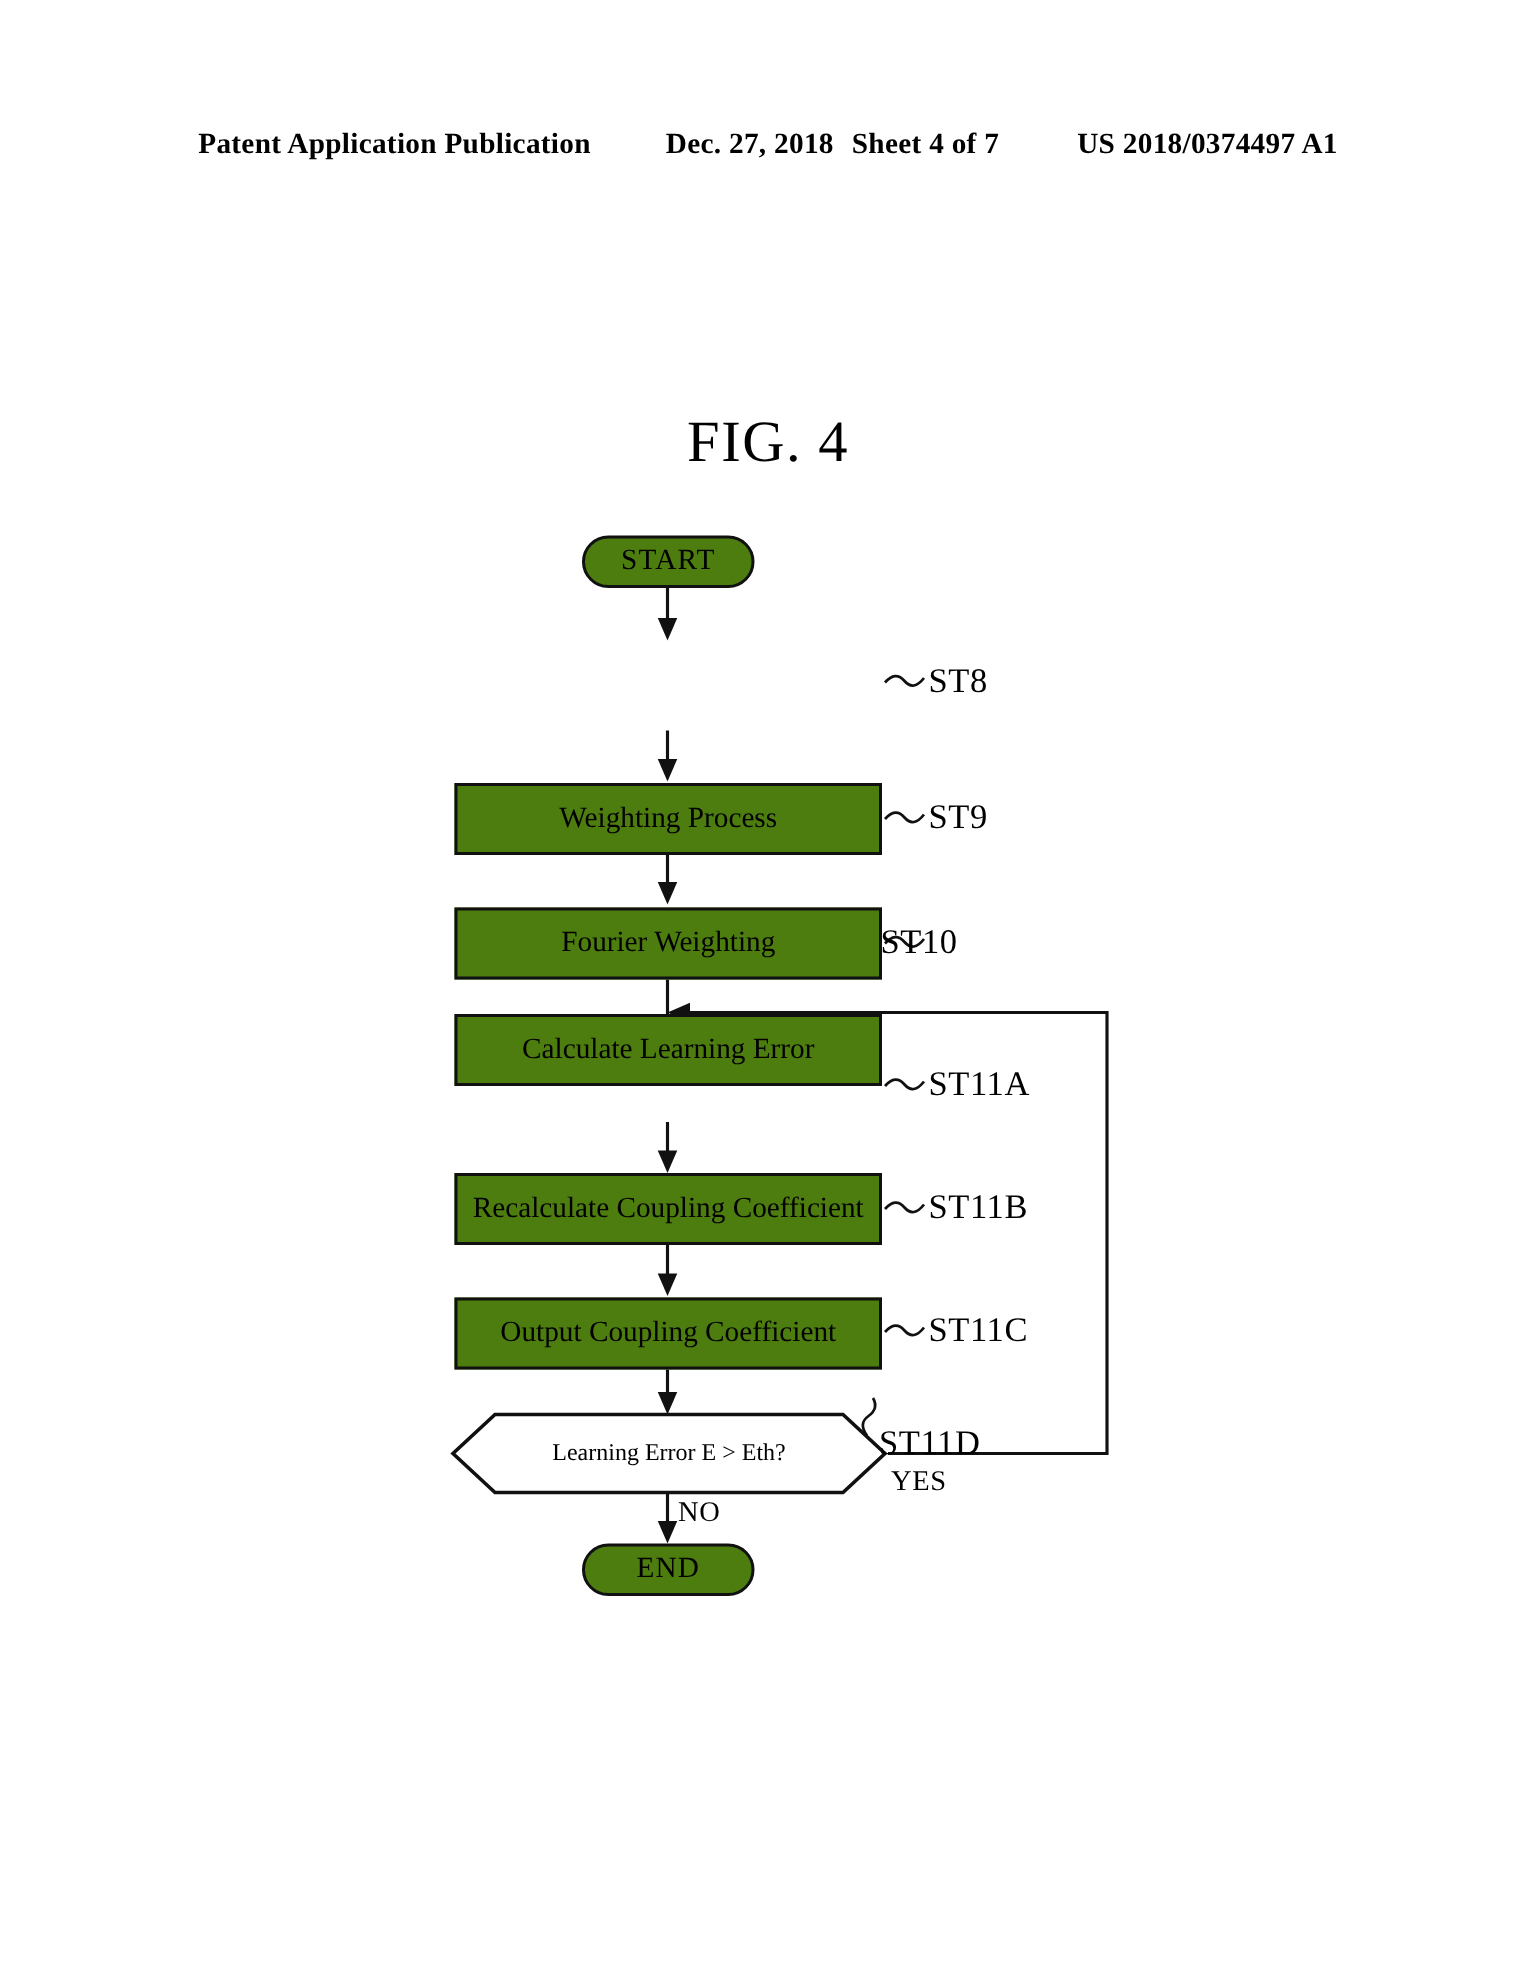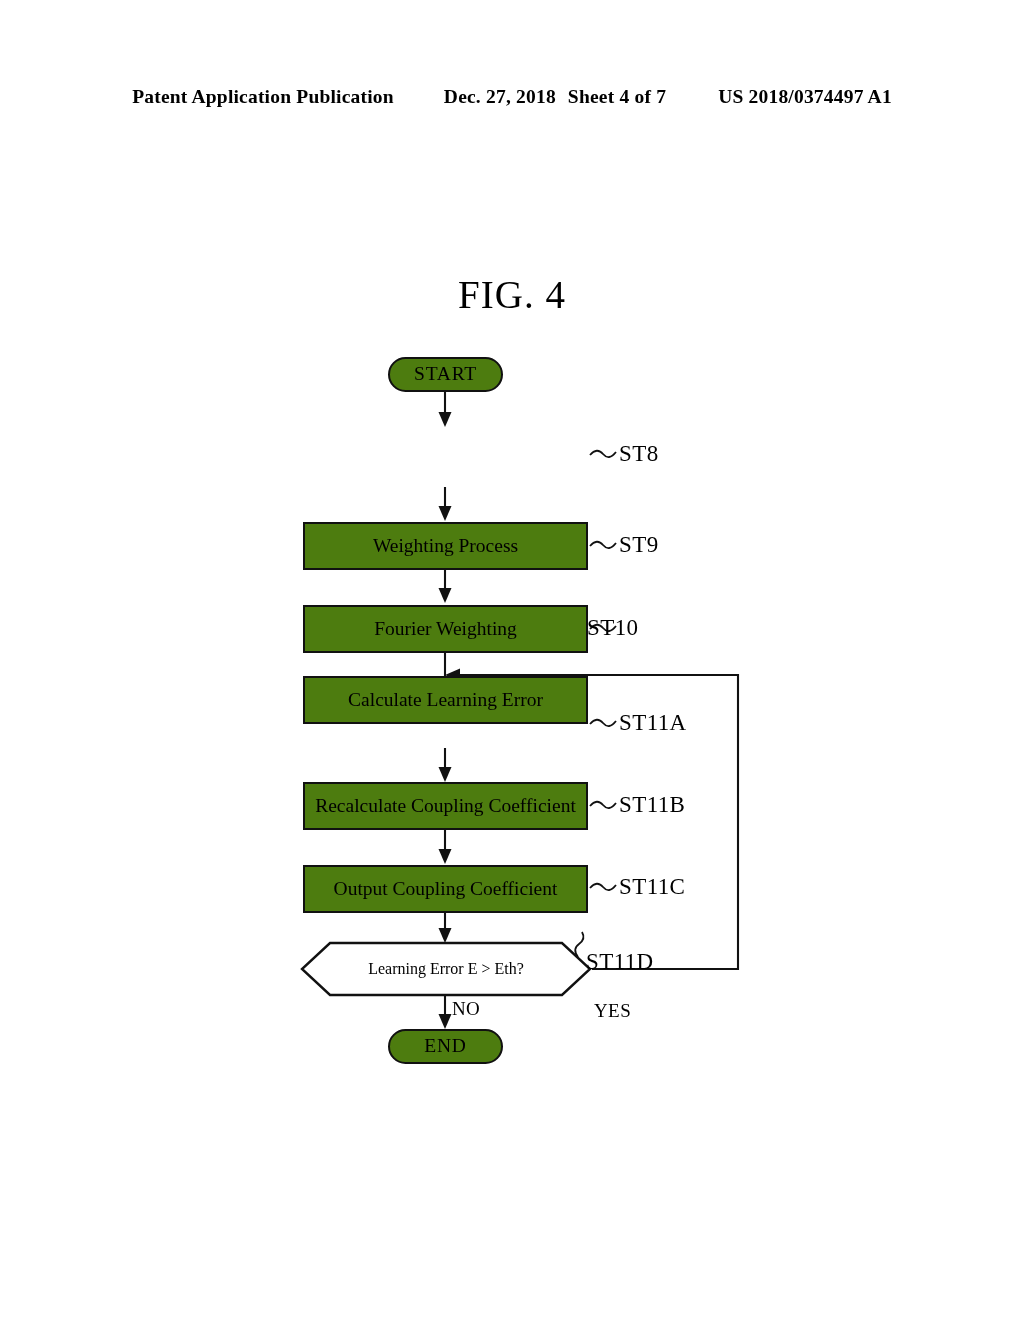--- a/index.html
+++ b/index.html
@@ -213,16 +213,16 @@
   </div>
 
   <div class="step-ref" style="left:619px; top:441px;">ST8</div>
   <div class="step-ref" style="left:619px; top:532px;">ST9</div>
   <div class="step-ref" style="left:587px; top:615px;">ST10</div>
   <div class="step-ref" style="left:619px; top:710px;">ST11A</div>
   <div class="step-ref" style="left:619px; top:792px;">ST11B</div>
   <div class="step-ref" style="left:619px; top:874px;">ST11C</div>
   <div class="step-ref" style="left:586px; top:925px;margin-top:24px;">ST11D</div>
 
-  <div class="branch-label" style="left:594px; top:1000px;">YES</div>
+  <div class="branch-label" style="left:594px; top:977px;">YES</div>
   <div class="branch-label" style="left:452px; top:998px;">NO</div>
 
 </div>
 
 </body></html>

